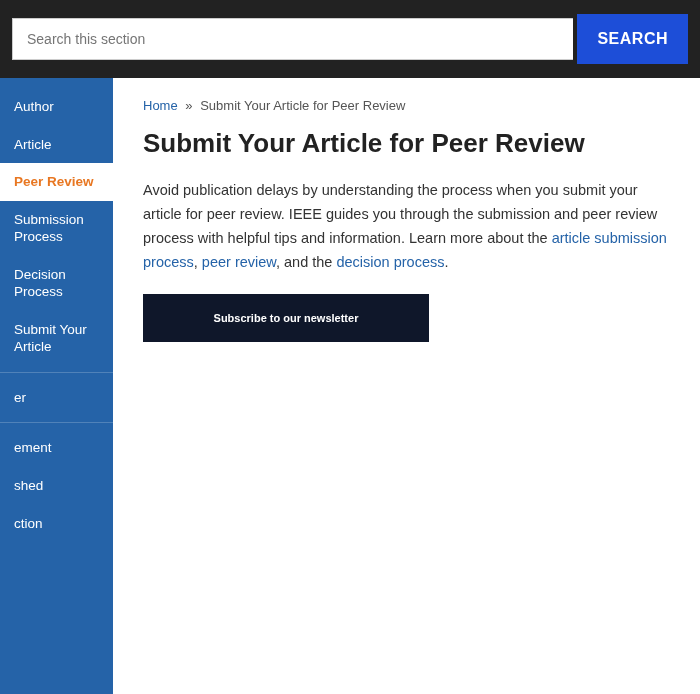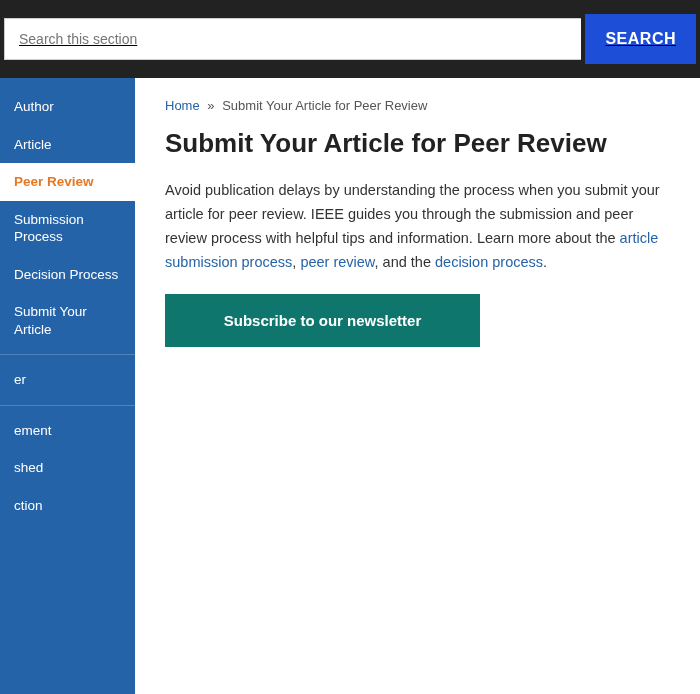--- a/index.html
+++ b/index.html
@@ -10,26 +10,25 @@
       height: 694px;
       overflow: hidden;
       display: flex;
       flex-direction: column;
     }
 
     
     .header {
       background: #1a1a2e;
       background: #222;
-      padding: 14px 4px;
+      padding: 14px 12px;
       display: flex;
       align-items: center;
       gap: 4px;
       flex-shrink: 0;
-      text-decoration: underline;
     }
     .search-input {
       flex: 1;
       padding: 10px 14px;
       border: 1px solid #ccc;
       border-right: none;
       font-size: 14px;
       color: #999;
       outline: none;
       background: #fff;
@@ -49,21 +48,21 @@
 
     
     .layout {
       display: flex;
       flex: 1;
       overflow: hidden;
     }
 
     
     .sidebar {
-      width: 135px;
+      width: 113px;
       background: #2a6496;
       background: #2563a8;
       flex-shrink: 0;
       padding: 10px 0;
       overflow: hidden;
     }
     .sidebar-item {
       display: block;
       padding: 10px 14px;
       color: #fff;
@@ -122,28 +121,28 @@
       line-height: 1.65;
       margin-bottom: 18px;
     }
     .page-body a {
       color: #2563a8;
       text-decoration: none;
     }
 
     .newsletter-btn {
       display: block;
-      background: #0f766e;
+      background: #0f172a;
       color: #fff;
       border: none;
       padding: 18px 30px;
-      font-size: 15px;
+      font-size: 11px;
       font-weight: bold;
       cursor: pointer;
-      width: 315px;
+      width: 286px;
       text-align: center;
       margin-top: 20px;
     }
   </style>
 </head>
 <body>
 
 <div class="header">
   <input class="search-input" type="text" placeholder="Search this section" style="">
   <button class="search-button">SEARCH</button>

